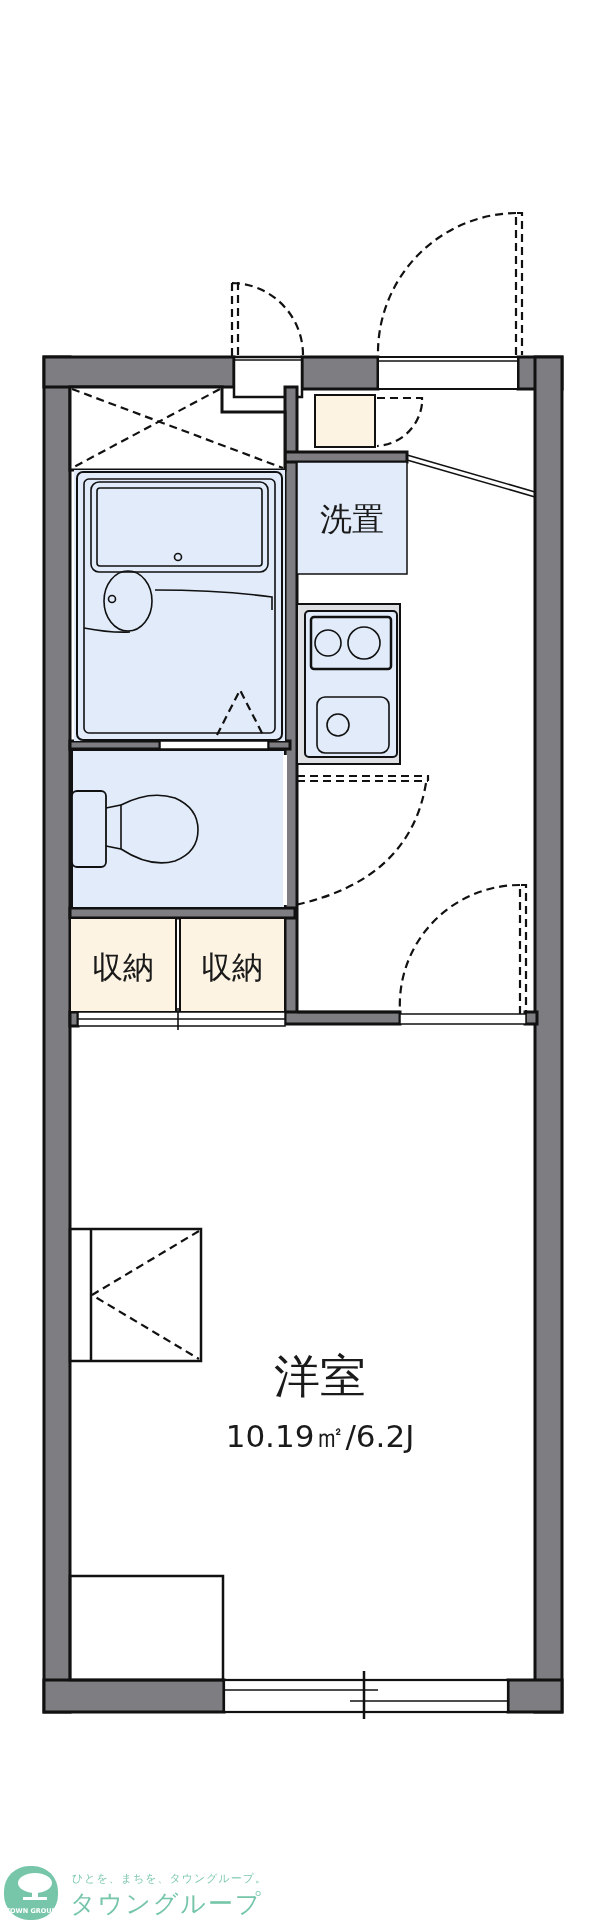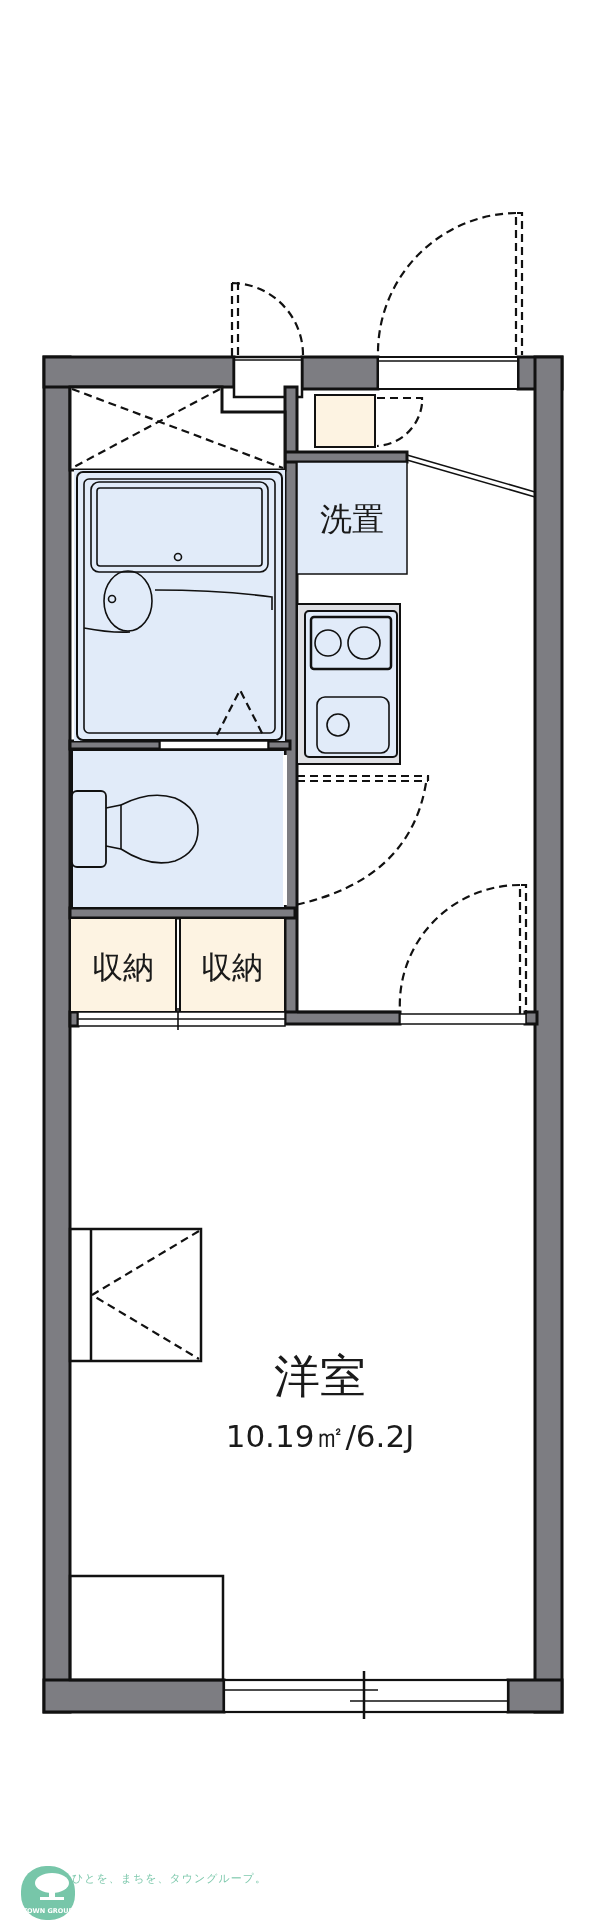--- a/index.html
+++ b/index.html
@@ -7,21 +7,21 @@
          font-family: "DejaVu Sans", sans-serif; }
   #plan { position: absolute; left: 0; top: 0; width: 604px; height: 1920px; }
   .wall { fill: #7d7d82; stroke: #111; stroke-width: 3; }
   .line { fill: none; stroke: #111; stroke-width: 2.5; }
   .thin { fill: none; stroke: #111; stroke-width: 1.6; }
   .dash { fill: none; stroke: #111; stroke-width: 2.2; stroke-dasharray: 8 5; }
   .blue { fill: #e1ebf9; }
   .cream { fill: #fdf3e2; }
   .lbl { font-family: "DejaVu Sans", sans-serif; fill: #1a1a1a; }
   .logo { position: absolute; left: 0; top: 1866px; width: 300px; height: 54px; }
-  .logo-box { position: absolute; left: 21px; top: 0; width: 54px; height: 54px; background: #77c6a9; border-radius: 25px; }
+  .logo-box { position: absolute; left: 4px; top: 0; width: 54px; height: 54px; background: #77c6a9; border-radius: 25px; }
   .logo-tree { position: absolute; left: 13px; top: 6px; width: 36px; height: 30px; }
   .logo-en { position: absolute; left: 0; width: 54px; top: 41px; font-size: 6.5px; color: #fff;
              text-align: center; font-family: "DejaVu Sans", sans-serif; font-weight: bold; }
   .logo-tag { position: absolute; left: 72px; top: 5px; font-size: 11px; color: #7fc9ad;
               font-family: "DejaVu Sans", sans-serif; letter-spacing: 1px; }
   .logo-name { position: absolute; left: 70px; top: 21px; font-size: 25px; color: #77c6a9;
                font-family: "DejaVu Sans", sans-serif; letter-spacing: 2px; }
 </style>
 </head>
 <body>
@@ -171,13 +171,14 @@
 <div class="logo">
   <div class="logo-box">
     <svg class="logo-tree" viewBox="0 0 36 30">
       <ellipse cx="18" cy="11" rx="17" ry="10" fill="#fff"></ellipse>
       <rect x="15" y="14" width="6" height="12" fill="#fff"></rect>
       <rect x="6" y="25" width="24" height="3" fill="#fff"></rect>
     </svg>
     <div class="logo-en">TOWN GROUP</div>
   </div>
   <div class="logo-tag">ひとを、まちを、タウングループ。</div>
+  <div class="logo-name">タウングループ</div>
 </div>
 
 </body></html>

